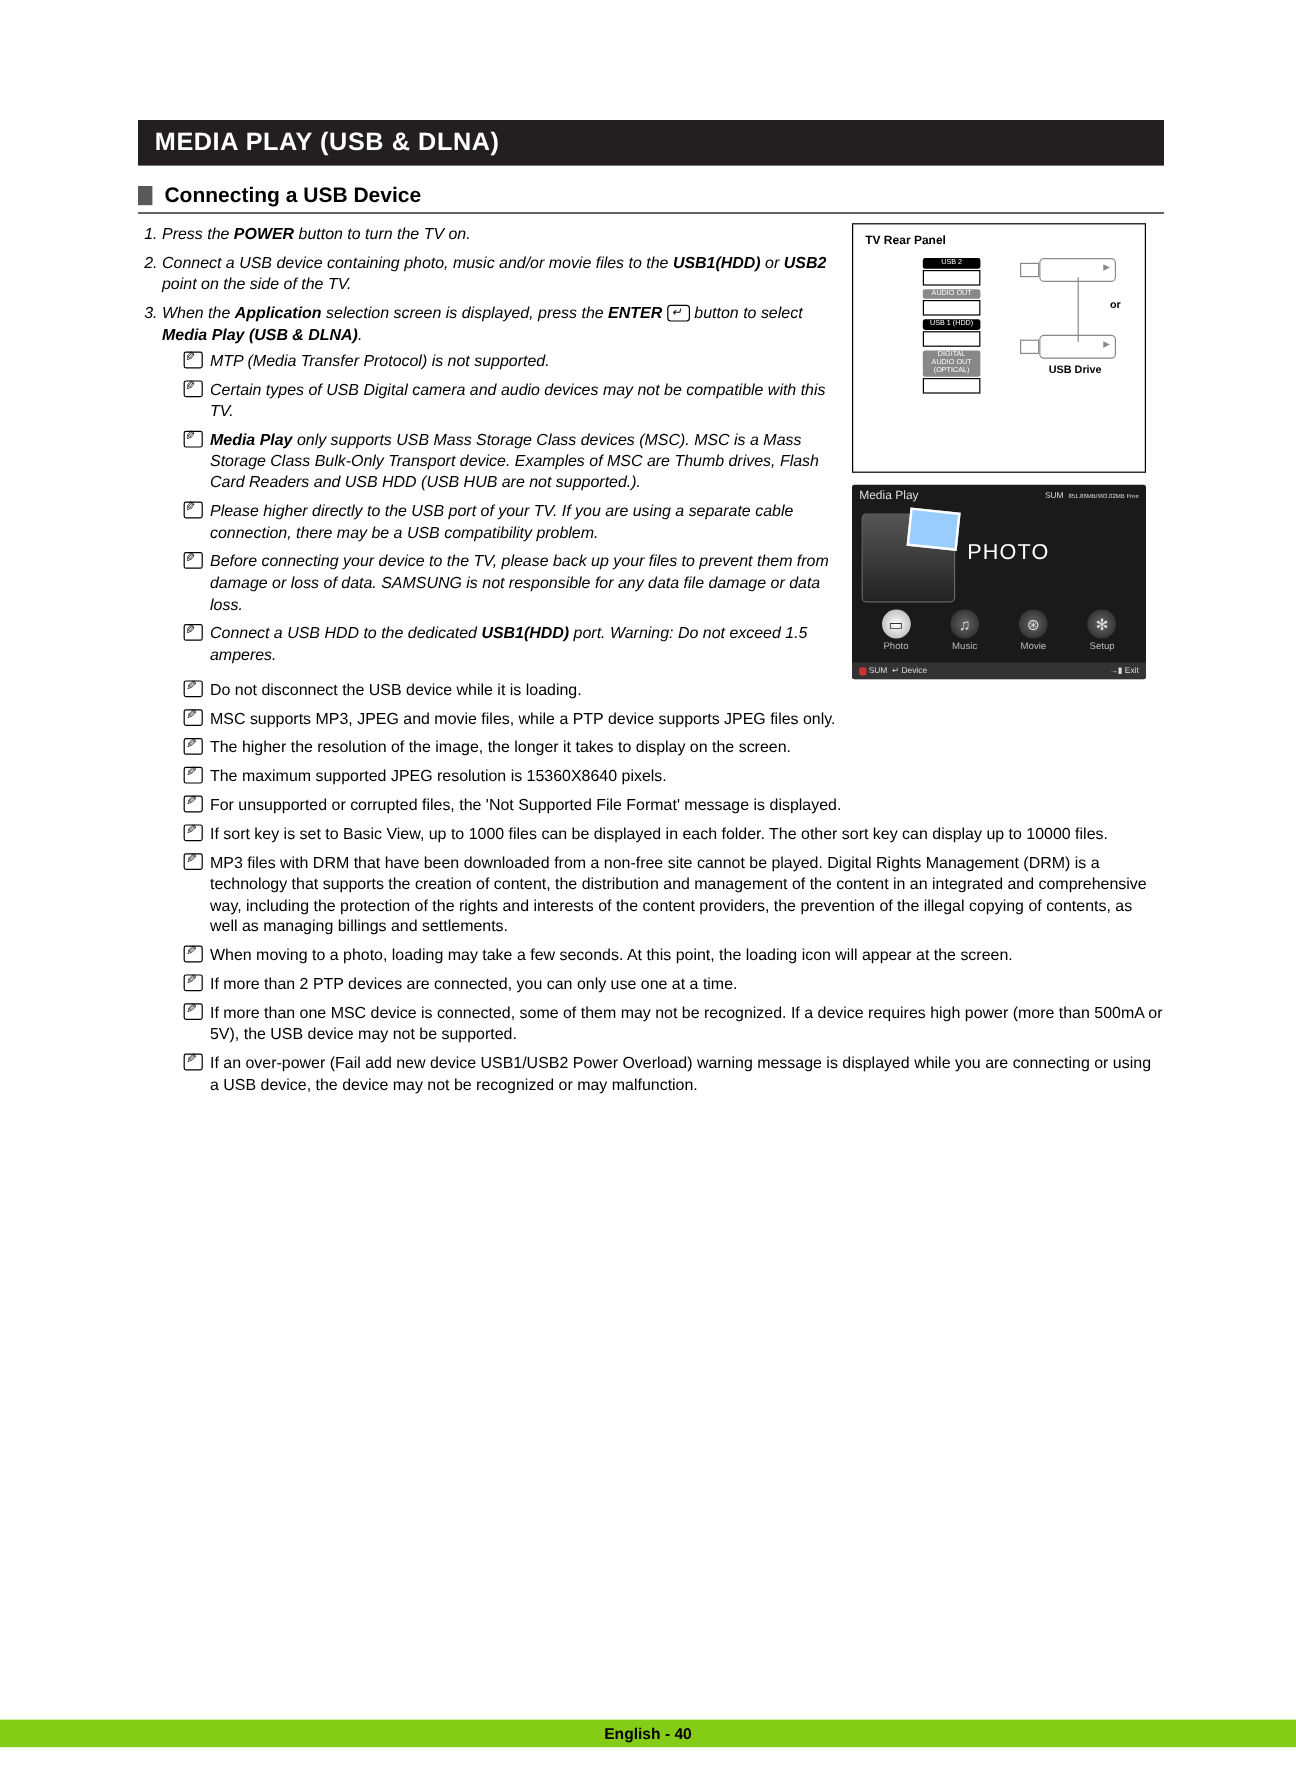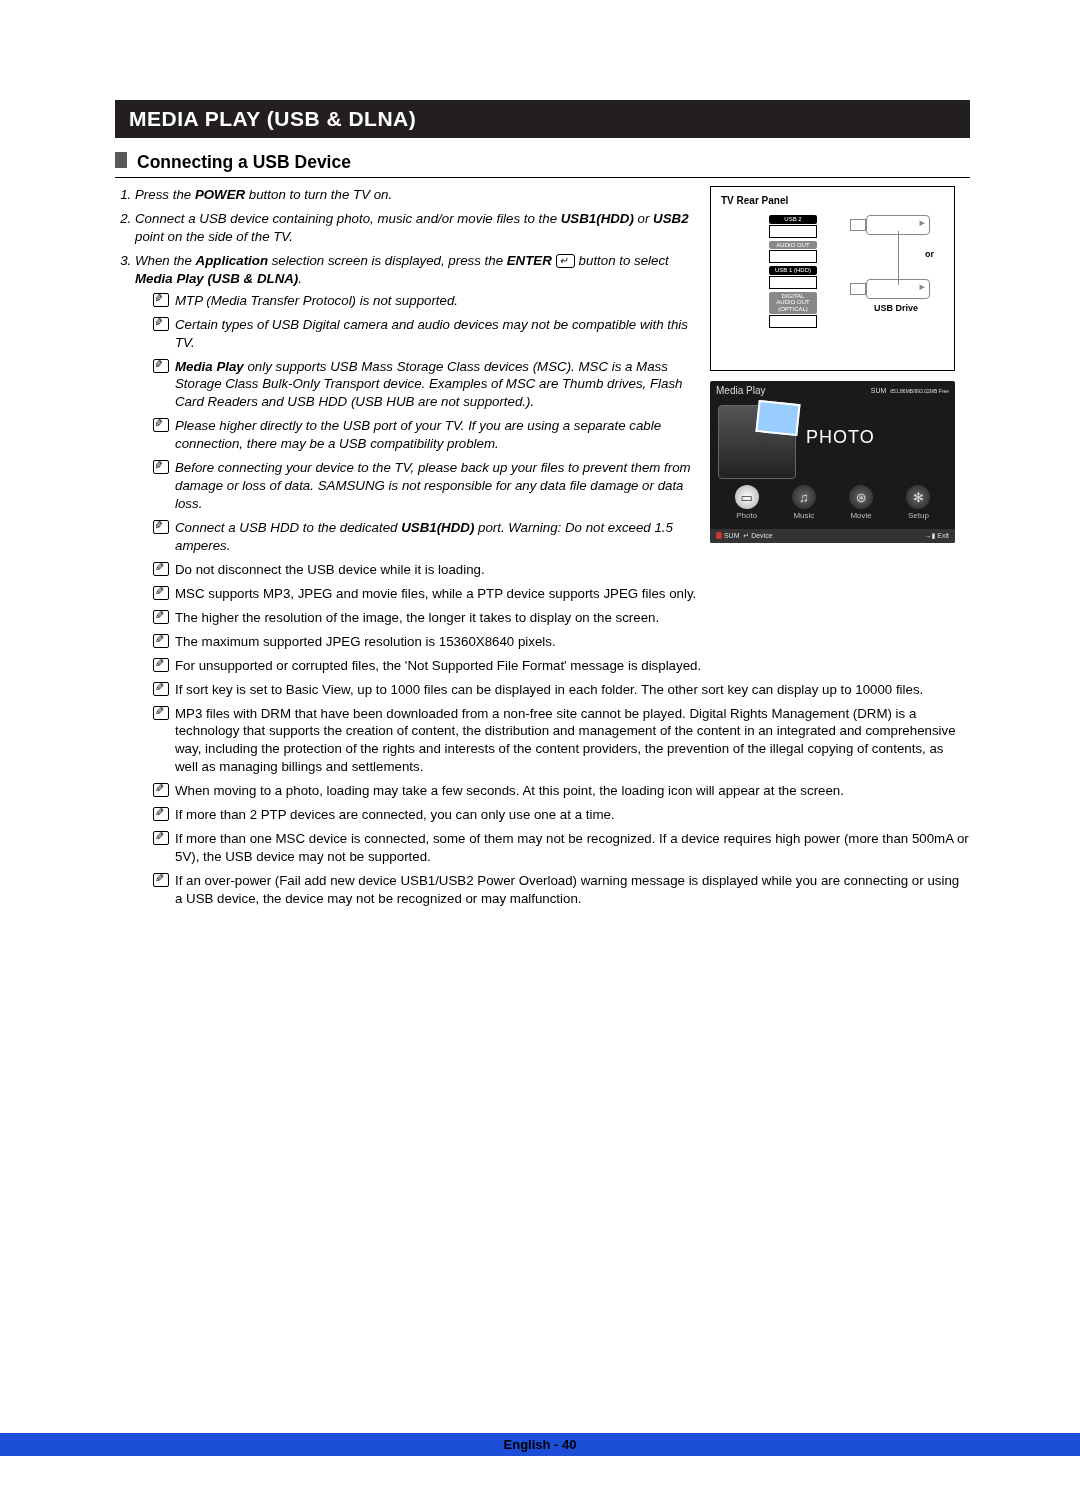--- a/index.html
+++ b/index.html
@@ -20,20 +20,21 @@
   .chapter-bar {
     background: #231f20;
     color: #fff;
     padding: 7px 14px;
     font-size: 21px;
     font-weight: bold;
     letter-spacing: 0.5px;
   }
   .section-row {
     display: flex;
+    align-items: center;
     margin-top: 14px;
     border-bottom: 1px solid #000;
     padding-bottom: 4px;
   }
   .section-square {
     width: 12px;
     height: 16px;
     background: #58595b;
     margin-right: 10px;
   }
@@ -108,21 +109,21 @@
   .full-notes > li {
     padding-left: 42px;
   }
   .full-notes > li::before { left: 20px; }
   .full-notes > li::after { left: 22px; }
 
   
   .diagram1 {
     border: 1px solid #000;
     width: 245px;
-    height: 185px;
+    height: 208px;
     padding: 8px 10px;
     box-sizing: border-box;
     position: relative;
     font-size: 9px;
   }
   .diagram1 .title { font-weight: bold; font-size: 10px; }
   .ports-group {
     position: absolute;
     left: 58px;
     top: 28px;
@@ -267,21 +268,21 @@
     justify-content:space-between;
     color:#ddd;
   }
 
   .footer {
     position: absolute;
     bottom: 32px;
     left: 0;
     right: 0;
     text-align: center;
-    background: #1d4ed8;
+    background: #84cc16;
     font-weight: bold;
     padding: 4px 0;
     font-size: 13px;
   }
 </style>
 </head>
 <body>
 
 <div class="page">
   <div class="chapter-bar">MEDIA PLAY (USB &amp; DLNA)</div>

